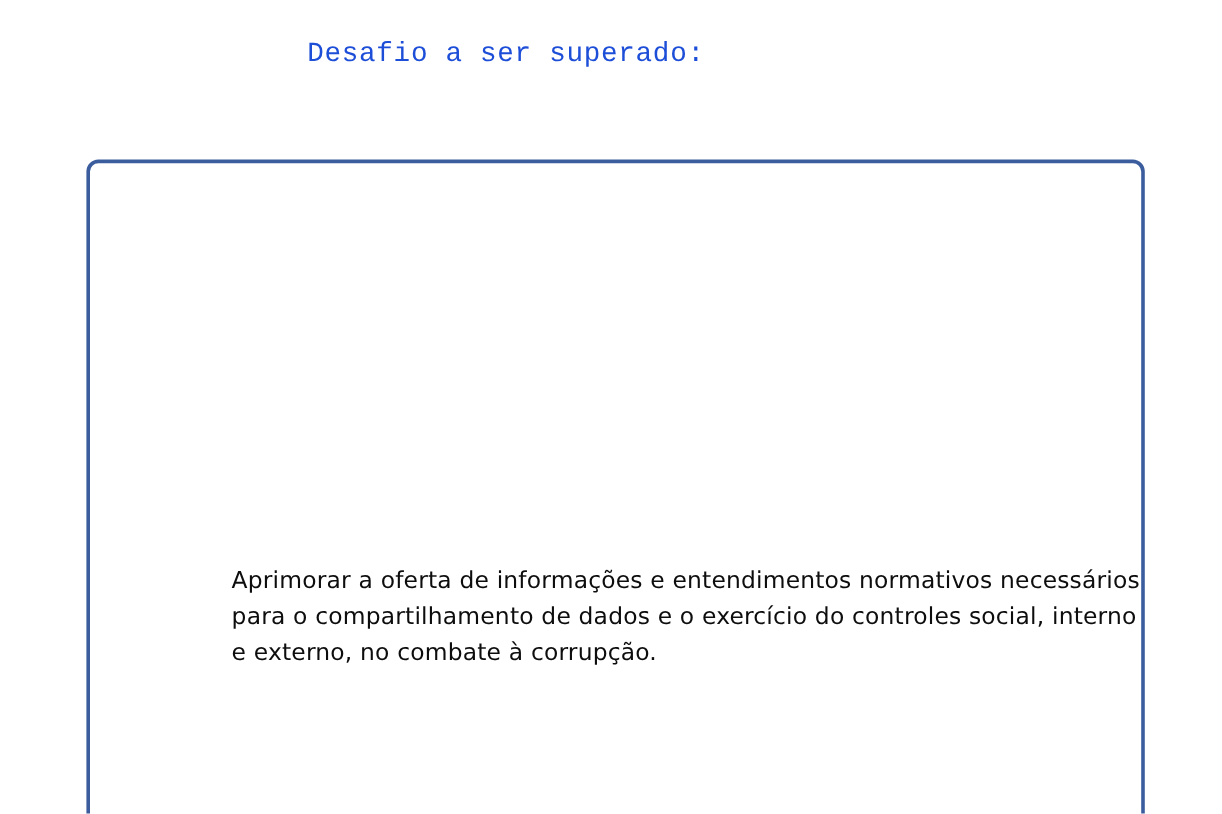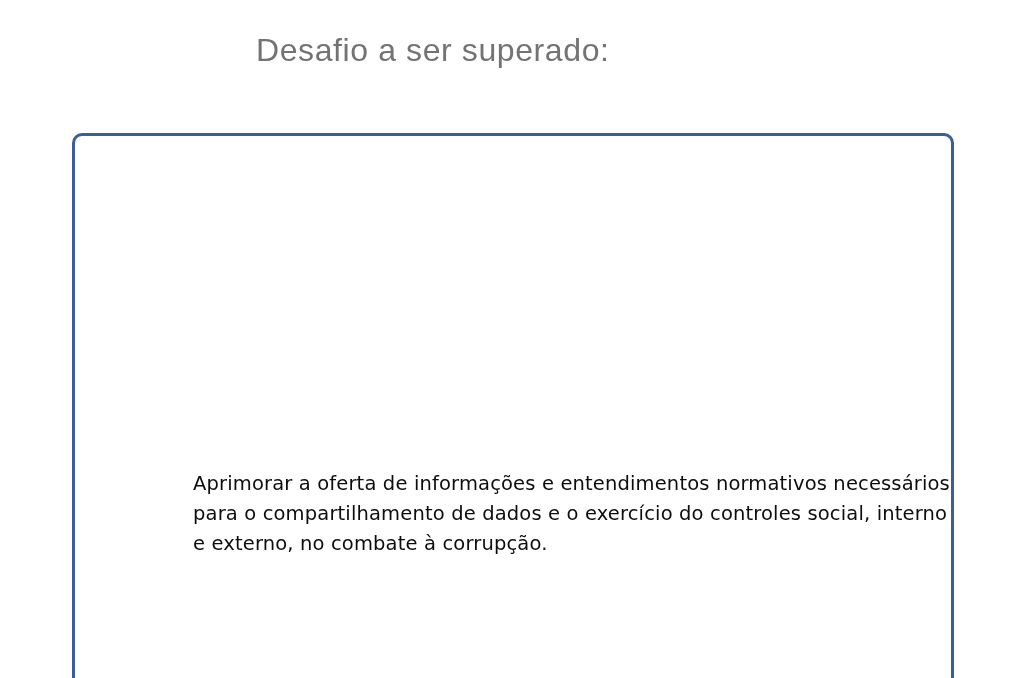--- a/index.html
+++ b/index.html
@@ -20,25 +20,25 @@
     position: relative;
     width: 1018px;
     height: 678px;
     background: #ffffff;
   }
 
   .slide-title {
     position: absolute;
     left: 256px;
     top: 32px;
-    font-family: Liberation Sans, sans-serif;
-    font-size: 32px;
+    font-family: Liberation Mono, monospace;
+    font-size: 23px;
     font-weight: 400;
     letter-spacing: 0.6px;
-    color: #737373;
+    color: #1d4ed8;
     white-space: nowrap;
   }
 
   .content-box {
     position: absolute;
     left: 72px;
     top: 133px;
     width: 882px;
     height: 602px;
     box-sizing: border-box;

